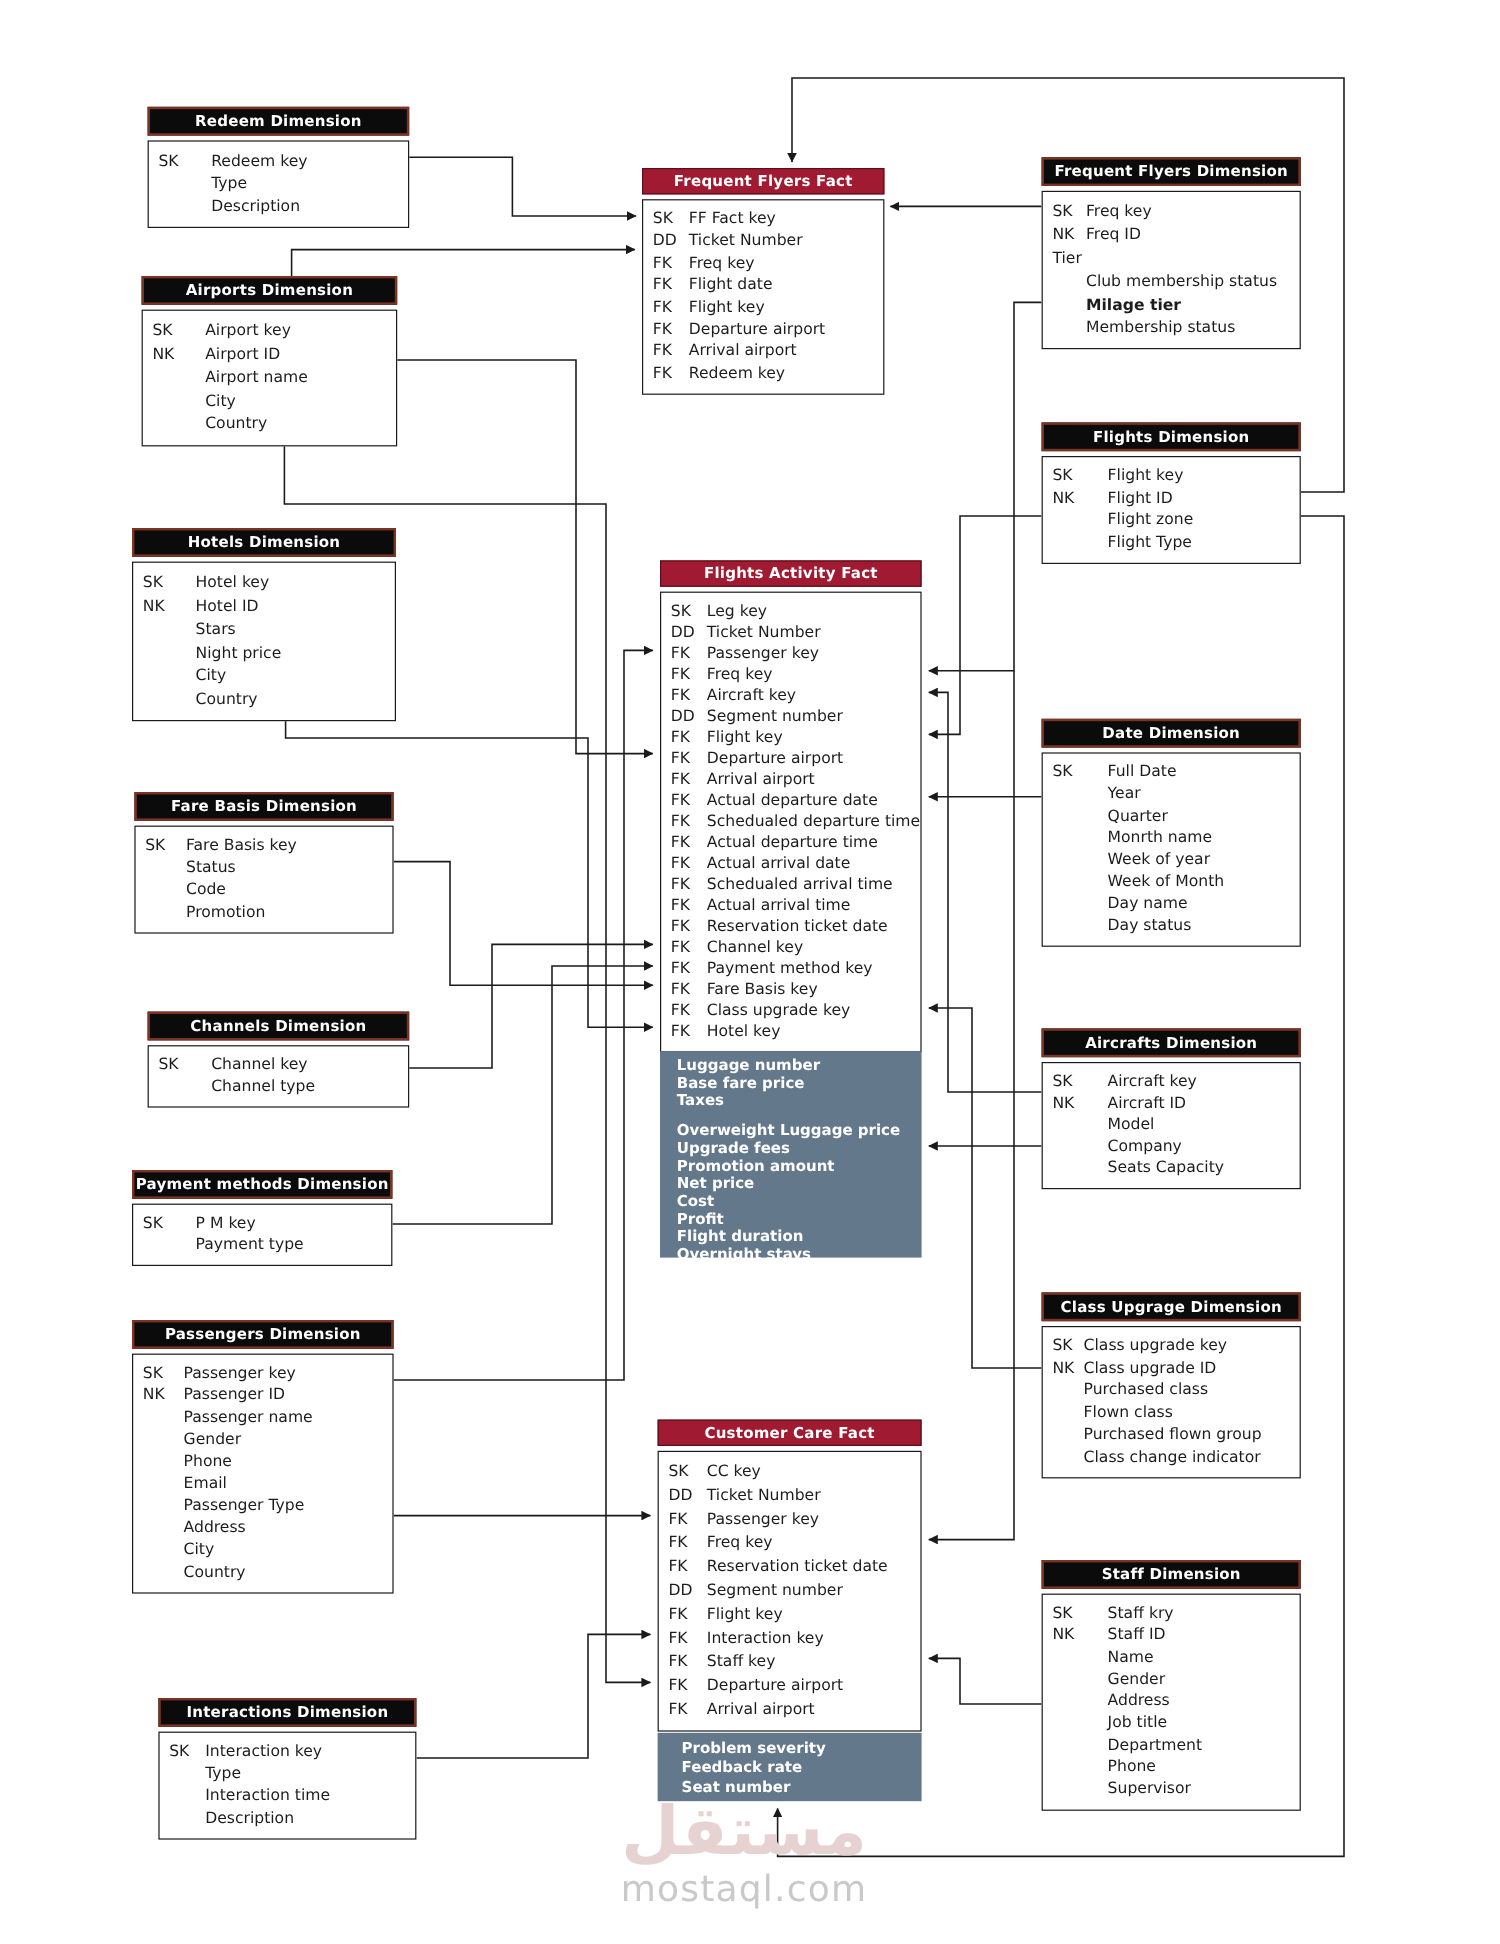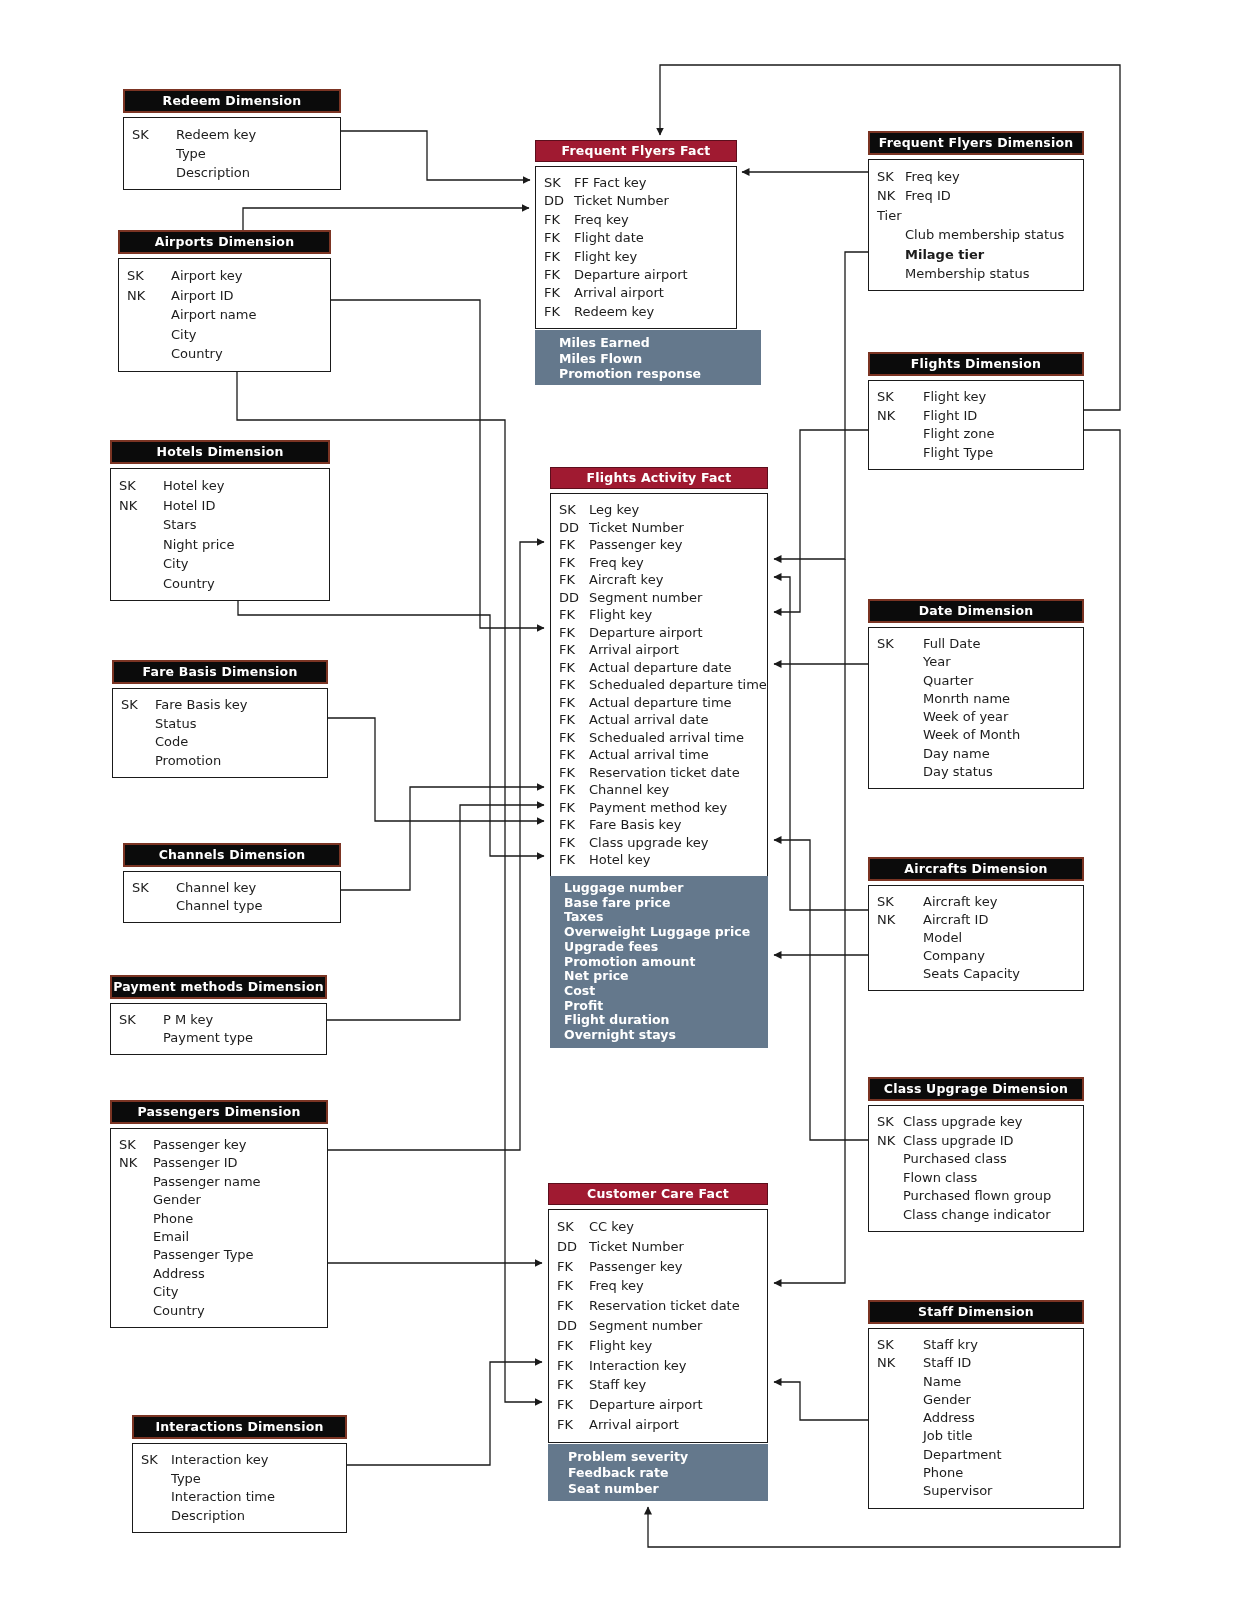--- a/index.html
+++ b/index.html
@@ -59,20 +59,24 @@
         <path d="M868,430 H800 V612 H774" marker-end="url(#arr)"></path>
         <path d="M868,664 H774" marker-end="url(#arr)"></path>
         <path d="M868,910 H790 V577 H774" marker-end="url(#arr)"></path>
         <path d="M868,955 H774" marker-end="url(#arr)"></path>
         <path d="M868,1140 H810 V840 H774" marker-end="url(#arr)"></path>
         <path d="M868,1420 H800 V1382 H774" marker-end="url(#arr)"></path>
         <path d="M1084,430 H1120 V1547 H648 V1507" marker-end="url(#arr)"></path>
       </g>
   </svg>
 
+  <div id="watermark">
+    <div id="wm-logo">مستقل</div>
+    <div id="wm-domain">mostaql.com</div>
+  </div>
 <div class="tbl" style="left: 123px; top: 89px; width: 218px;">
       <div class="tbl-header dim">Redeem Dimension</div>
       <div class="tbl-body" style="padding: 7px 0px 7px 8px;">
         <div class="frow" style="line-height: 19px; height: 19px;">
           <span class="fkey" style="width: 44px;">SK</span>
           <span class="fname">Redeem key</span>
         </div>
         <div class="frow" style="line-height: 19px; height: 19px;">
           <span class="fkey" style="width: 44px;"></span>
           <span class="fname">Type</span>
@@ -278,25 +282,20 @@
           <span class="fname">Departure airport</span>
         </div>
         <div class="frow" style="line-height: 18.4px; height: 18.4px;">
           <span class="fkey" style="width: 30px;">FK</span>
           <span class="fname">Arrival airport</span>
         </div>
         <div class="frow" style="line-height: 18.4px; height: 18.4px;">
           <span class="fkey" style="width: 30px;">FK</span>
           <span class="fname">Redeem key</span>
         </div>
-      </div>
-      <div class="tbl-measures" style="position: absolute; left: 0px; top: 190px; width: 226px; height: 55px; padding-left: 24px;">
-        <div class="mrow" style="line-height: 15.5px;">Miles Earned</div>
-        <div class="mrow" style="line-height: 15.5px;">Miles Flown</div>
-        <div class="mrow" style="line-height: 15.5px;">Promotion response</div>
       </div>
     </div>
     <div class="tbl" style="left: 550px; top: 467px; width: 218px;">
       <div class="tbl-header fact">Flights Activity Fact</div>
       <div class="tbl-body" style="padding: 7px 0px 7px 8px;">
         <div class="frow" style="line-height: 17.5px; height: 17.5px;">
           <span class="fkey" style="width: 30px;">SK</span>
           <span class="fname">Leg key</span>
         </div>
         <div class="frow" style="line-height: 17.5px; height: 17.5px;">
@@ -377,21 +376,21 @@
         </div>
         <div class="frow" style="line-height: 17.5px; height: 17.5px;">
           <span class="fkey" style="width: 30px;">FK</span>
           <span class="fname">Hotel key</span>
         </div>
       </div>
       <div class="tbl-measures" style="position: absolute; left: 0px; top: 409px; width: 218px; height: 172px; padding-left: 14px;">
         <div class="mrow" style="line-height: 14.7px;">Luggage number</div>
         <div class="mrow" style="line-height: 14.7px;">Base fare price</div>
         <div class="mrow" style="line-height: 14.7px;">Taxes</div>
-        <div class="mrow" style="line-height: 14.7px;">Overweight Luggage price</div>
+        <div class="mrow" style="line-height: 14.7px; margin-top: 10px;">Overweight Luggage price</div>
         <div class="mrow" style="line-height: 14.7px;">Upgrade fees</div>
         <div class="mrow" style="line-height: 14.7px;">Promotion amount</div>
         <div class="mrow" style="line-height: 14.7px;">Net price</div>
         <div class="mrow" style="line-height: 14.7px;">Cost</div>
         <div class="mrow" style="line-height: 14.7px;">Profit</div>
         <div class="mrow" style="line-height: 14.7px;">Flight duration</div>
         <div class="mrow" style="line-height: 14.7px;">Overnight stays</div>
       </div>
     </div>
     <div class="tbl" style="left: 548px; top: 1183px; width: 220px;">

